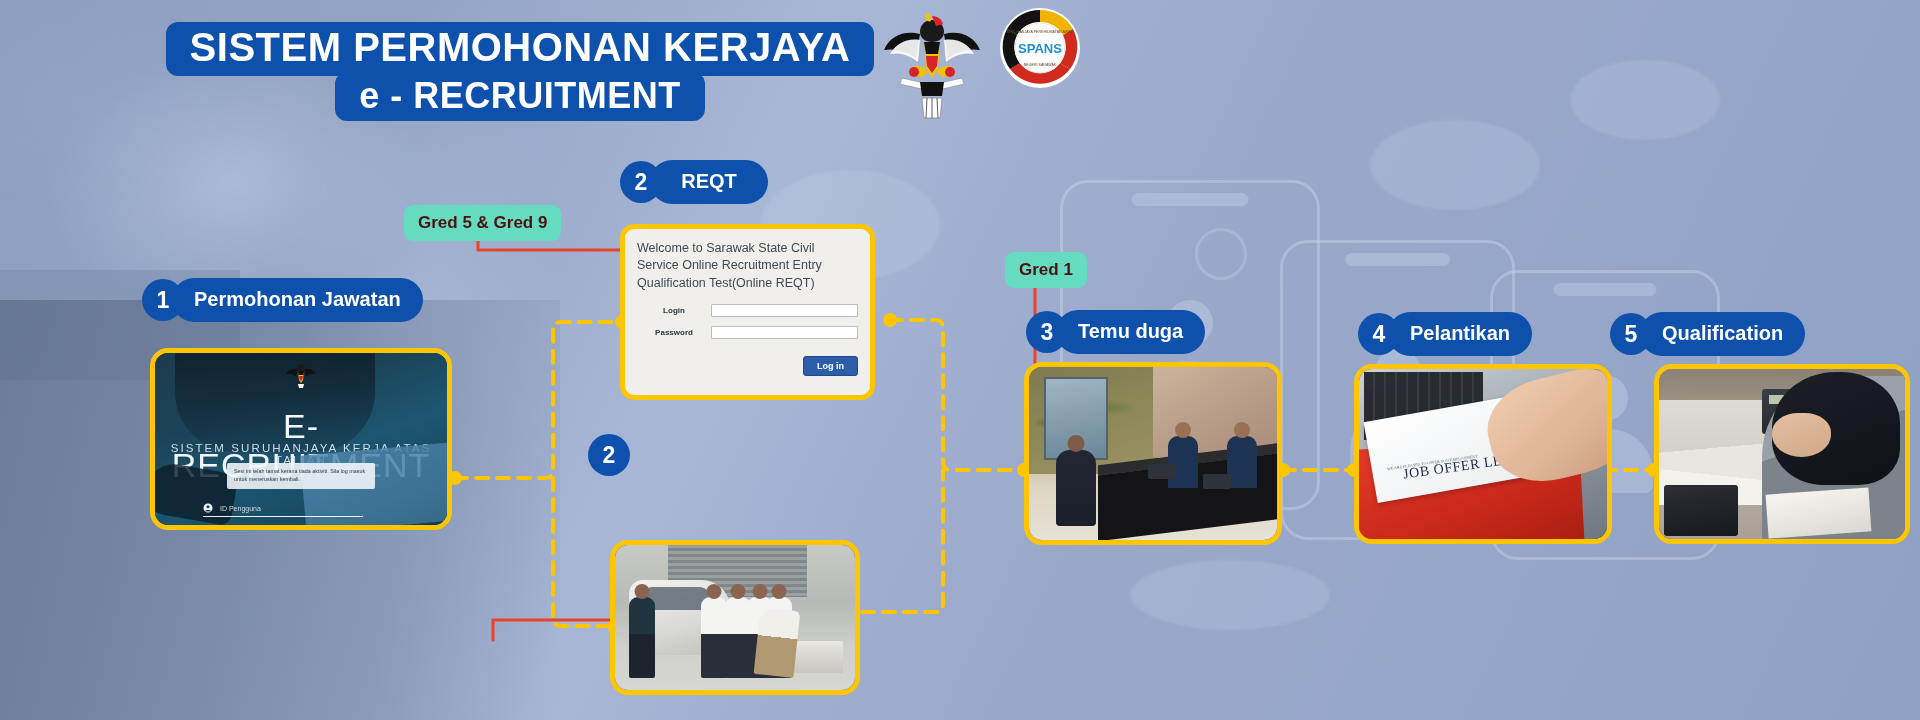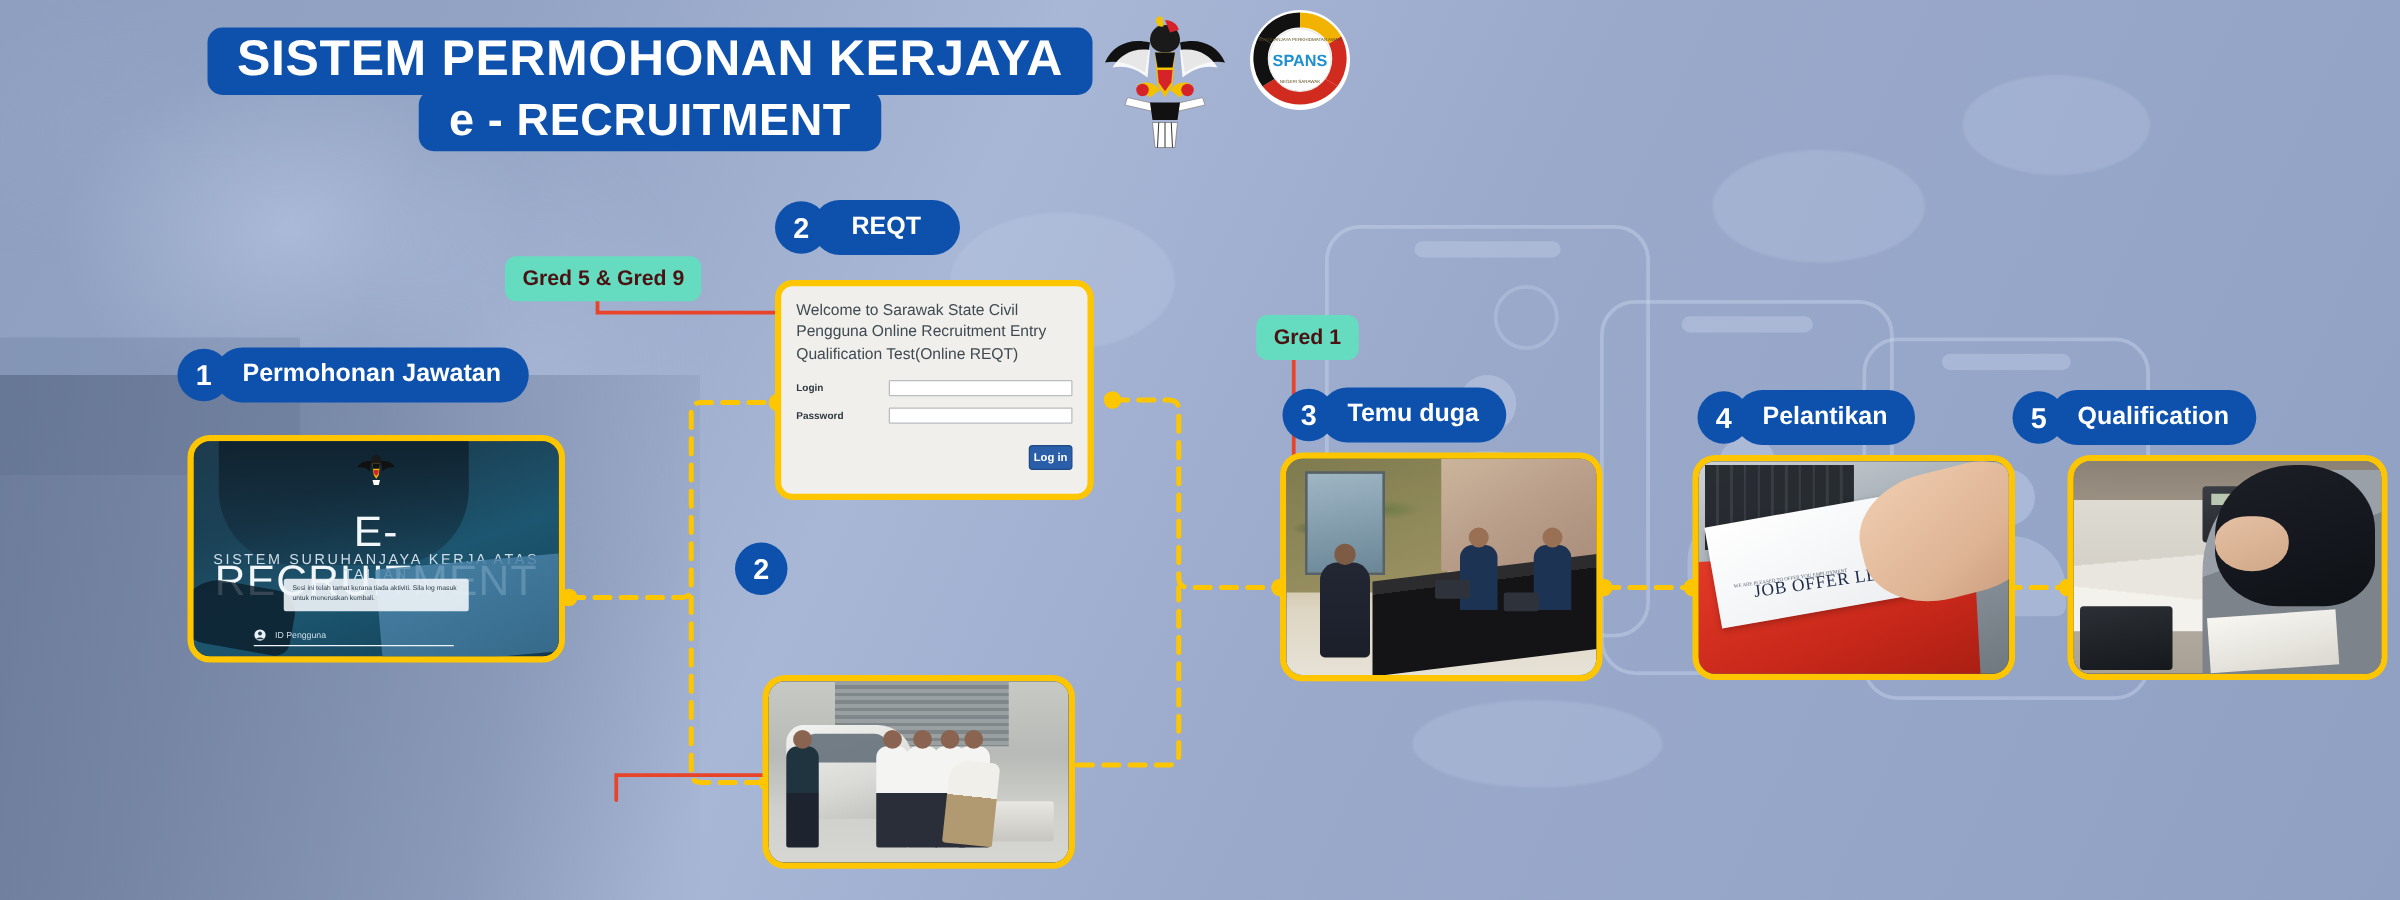--- a/index.html
+++ b/index.html
@@ -217,33 +217,33 @@
     border-radius: 14px;
     background: #f1efeb;
     z-index: 15;
     padding: 11px 12px 10px;
   }
   .reqt-welcome {
     font-size: 12.5px; color: #3e4a52; line-height: 1.38;
     margin-bottom: 12px;
   }
   .reqt-row { display: flex; align-items: center; margin-bottom: 9px; }
-  .reqt-row label { width: 74px; font-size: 8px; font-weight: 700; color: #2d3840; }
+  .reqt-row label { width: 74px; font-size: 8px; font-weight: 700; color: #2d3840; text-align: center; }
   .reqt-row input {
     flex: 1; height: 13px;
     border: 1px solid #b9bcc0;
     background: #fff;
     border-radius: 1px;
     font-size: 8px;
   }
   .reqt-login-btn {
     float: right;
     background: #2a5ea8; color: #fff;
     font-size: 9px; font-weight: 700;
-    padding: 4px 3px;
+    padding: 4px 13px;
     border: 1px solid #1f4a86;
     border-radius: 3px;
     margin-top: 8px;
     cursor: pointer;
   }
 
   
   .ph { position: absolute; inset: 0; }
 
   
@@ -598,21 +598,21 @@
 
     </div>
   </div>
 
   <div class="step" style="left:620px; top:160px;">
     <div class="step-num">2</div>
     <div class="step-label" style="width:118px; text-align:center;">REQT</div>
   </div>
 
   <div class="reqt-panel" style="left:620px; top:224px; width:255px; height:176px;">
-    <div class="reqt-welcome">Welcome to Sarawak State Civil Pengguna Online Recruitment Entry Qualification Test(Online REQT)</div>
+    <div class="reqt-welcome">Welcome to Sarawak State Civil Service Online Recruitment Entry Qualification Test(Online REQT)</div>
     <div class="reqt-row">
       <label>Login</label>
       <input type="text" value="" style="">
     </div>
     <div class="reqt-row">
       <label>Password</label>
       <input type="password" value="" style="">
     </div>
     <button class="reqt-login-btn">Log in</button>
   </div>

